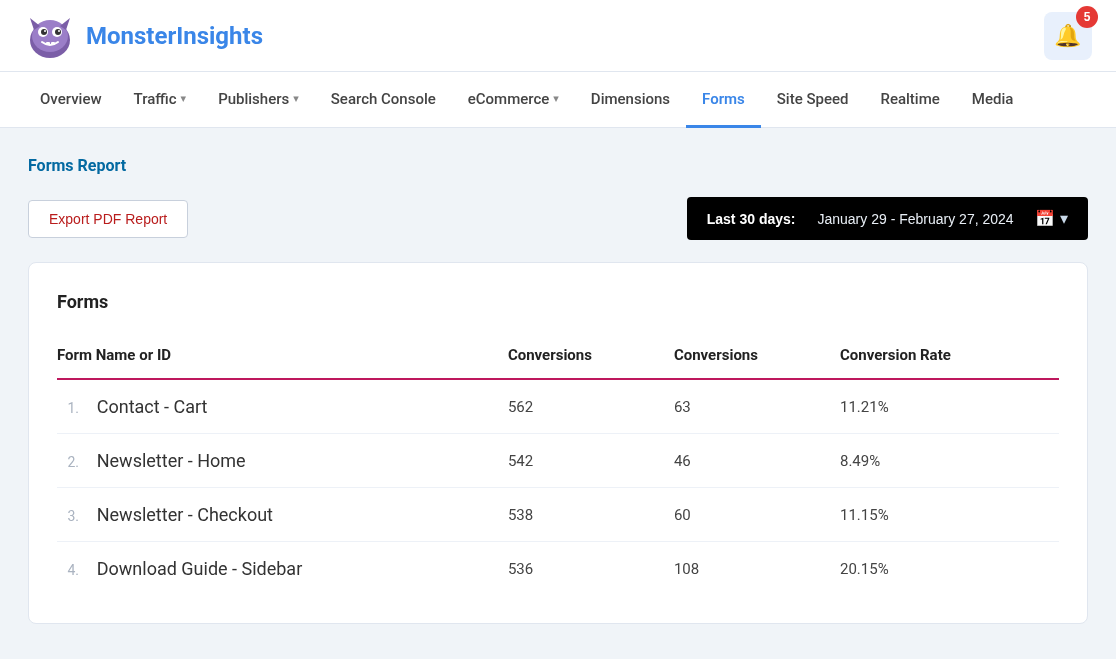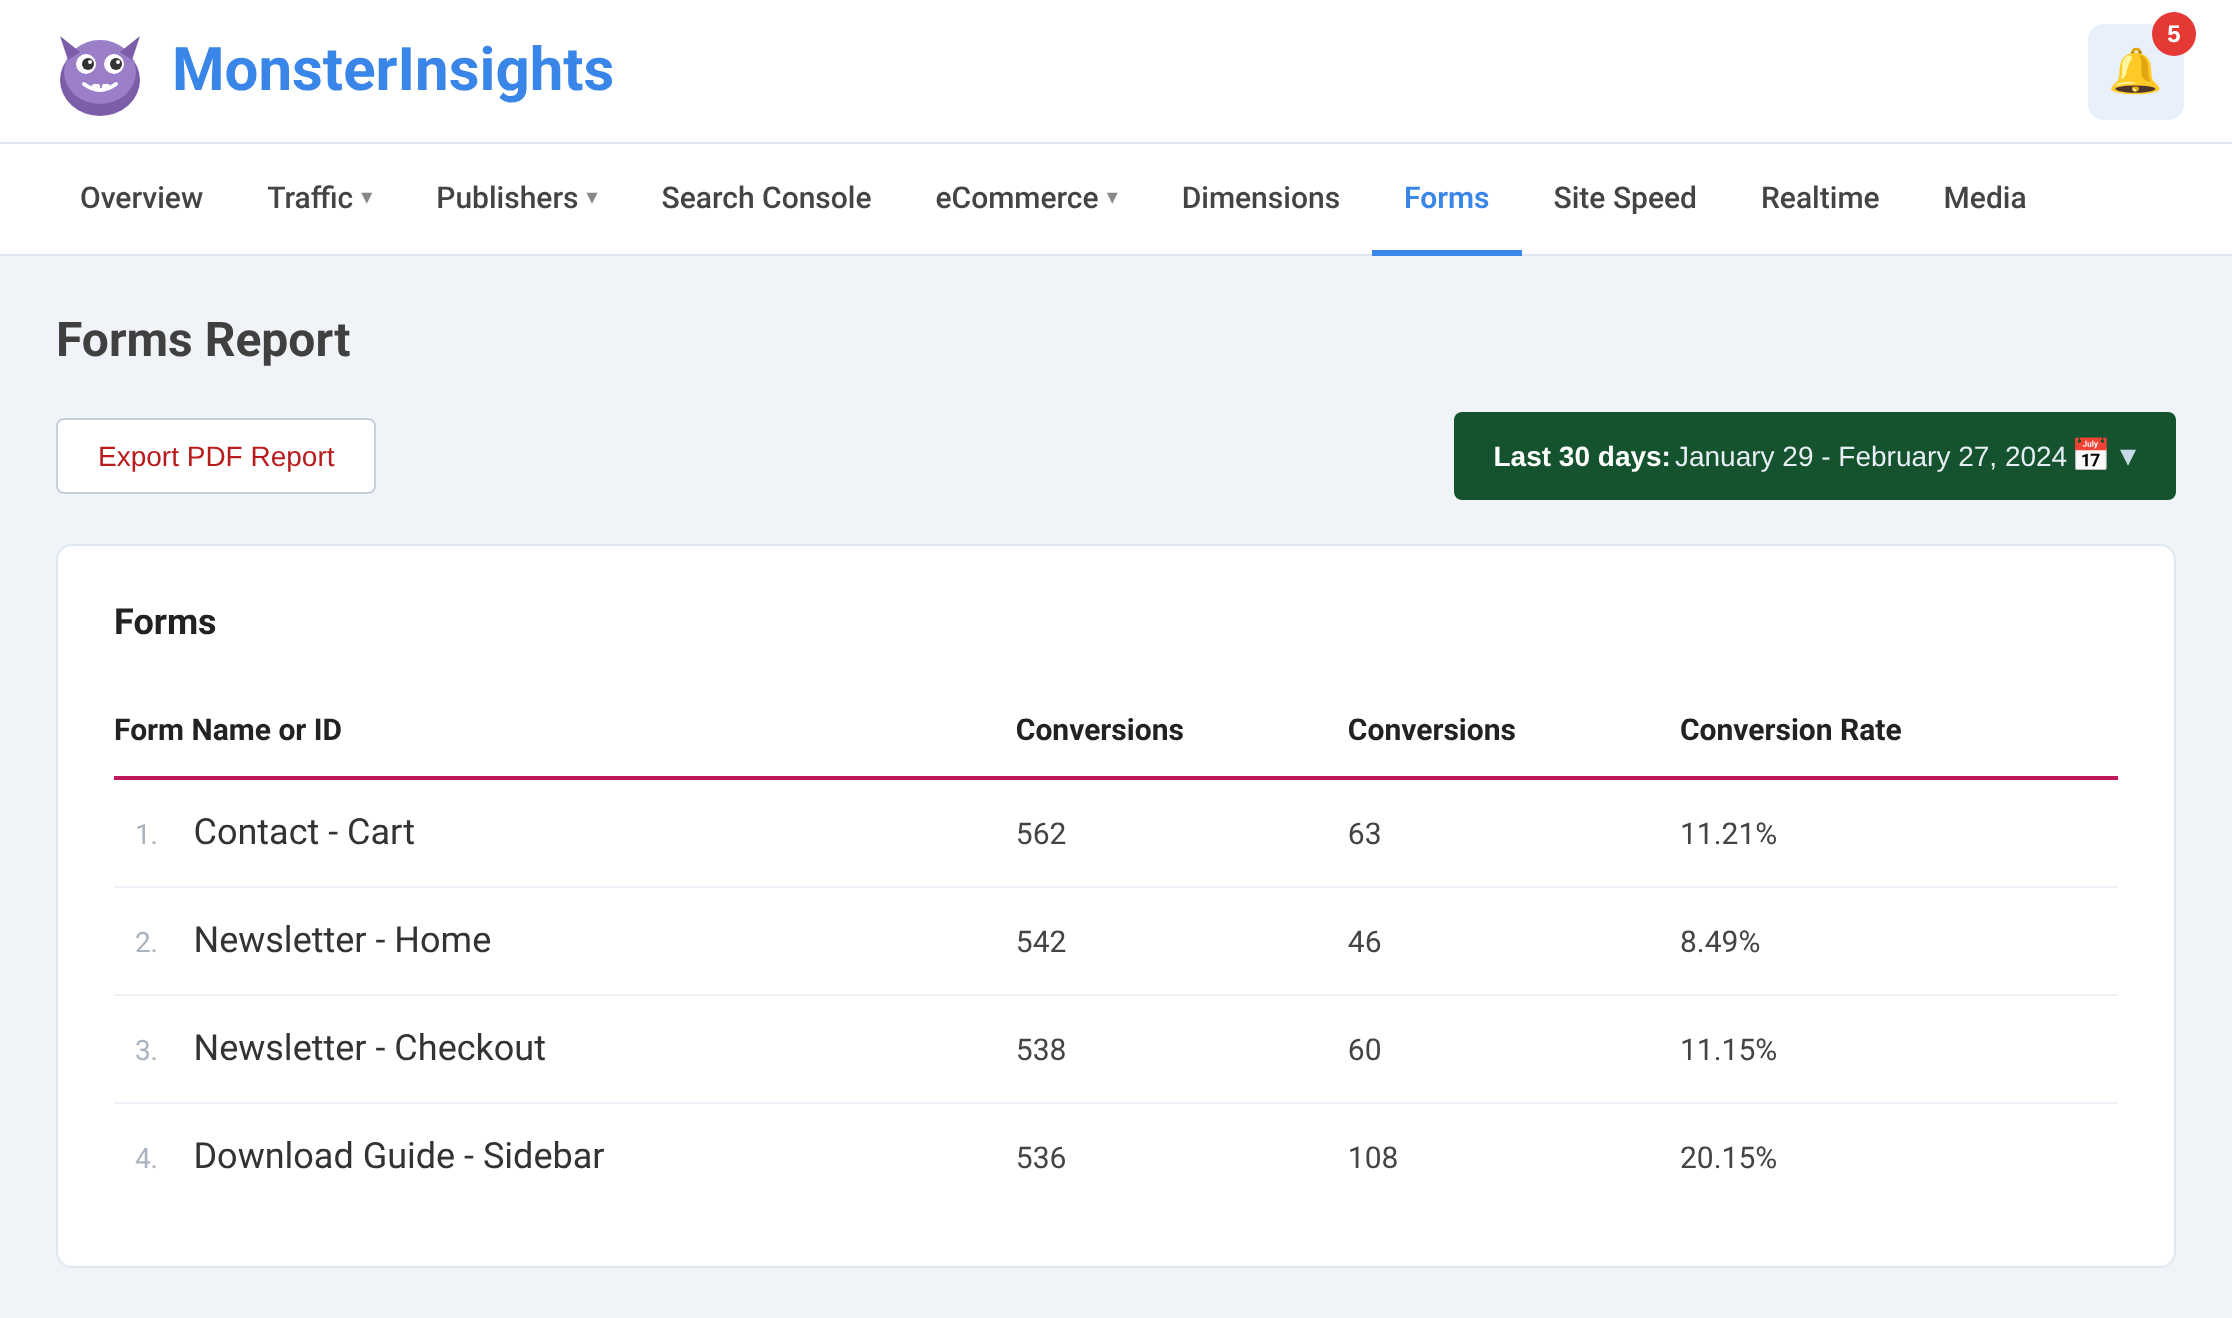--- a/index.html
+++ b/index.html
@@ -23,21 +23,21 @@
     .logo-area {
       display: flex;
       align-items: center;
       gap: 10px;
     }
     .logo-monster {
       width: 52px;
       height: 52px;
     }
     .logo-text {
-      font-size: 30px;
+      font-size: 24px;
       font-weight: 700;
       color: #333;
     }
     .logo-text span {
       color: #3a86e8;
     }
     .header-right {
       position: relative;
     }
     .notification-btn {
@@ -106,23 +106,23 @@
       color: #888;
     }
 
     
     .content {
       padding: 28px 28px;
       max-width: 1116px;
     }
 
     .page-title {
-      font-size: 24px;
-      font-weight: 700;
-      color: #404040;
+      font-size: 16px;
+      font-weight: 700;
+      color: #0369a1;
       margin-bottom: 22px;
     }
 
     .toolbar {
       display: flex;
       align-items: center;
       justify-content: space-between;
       margin-bottom: 22px;
     }
     .export-btn {
@@ -130,30 +130,30 @@
       border: 1px solid #c8d0dc;
       border-radius: 4px;
       padding: 10px 20px;
       font-size: 14px;
       color: #b91c1c;
       cursor: pointer;
       font-weight: 500;
     }
 
     .date-range-btn {
-      background: #14532d;
+      background: #000000;
       border: none;
       border-radius: 4px;
       padding: 12px 20px;
       color: #fff;
       font-size: 14px;
       cursor: pointer;
       display: flex;
       align-items: center;
-      gap: 2px;
+      gap: 22px;
     }
     .date-range-label {
       font-weight: 700;
       color: #fff;
     }
     .date-range-value {
       color: #e8eef5;
     }
     .date-range-icon {
       font-size: 16px;

